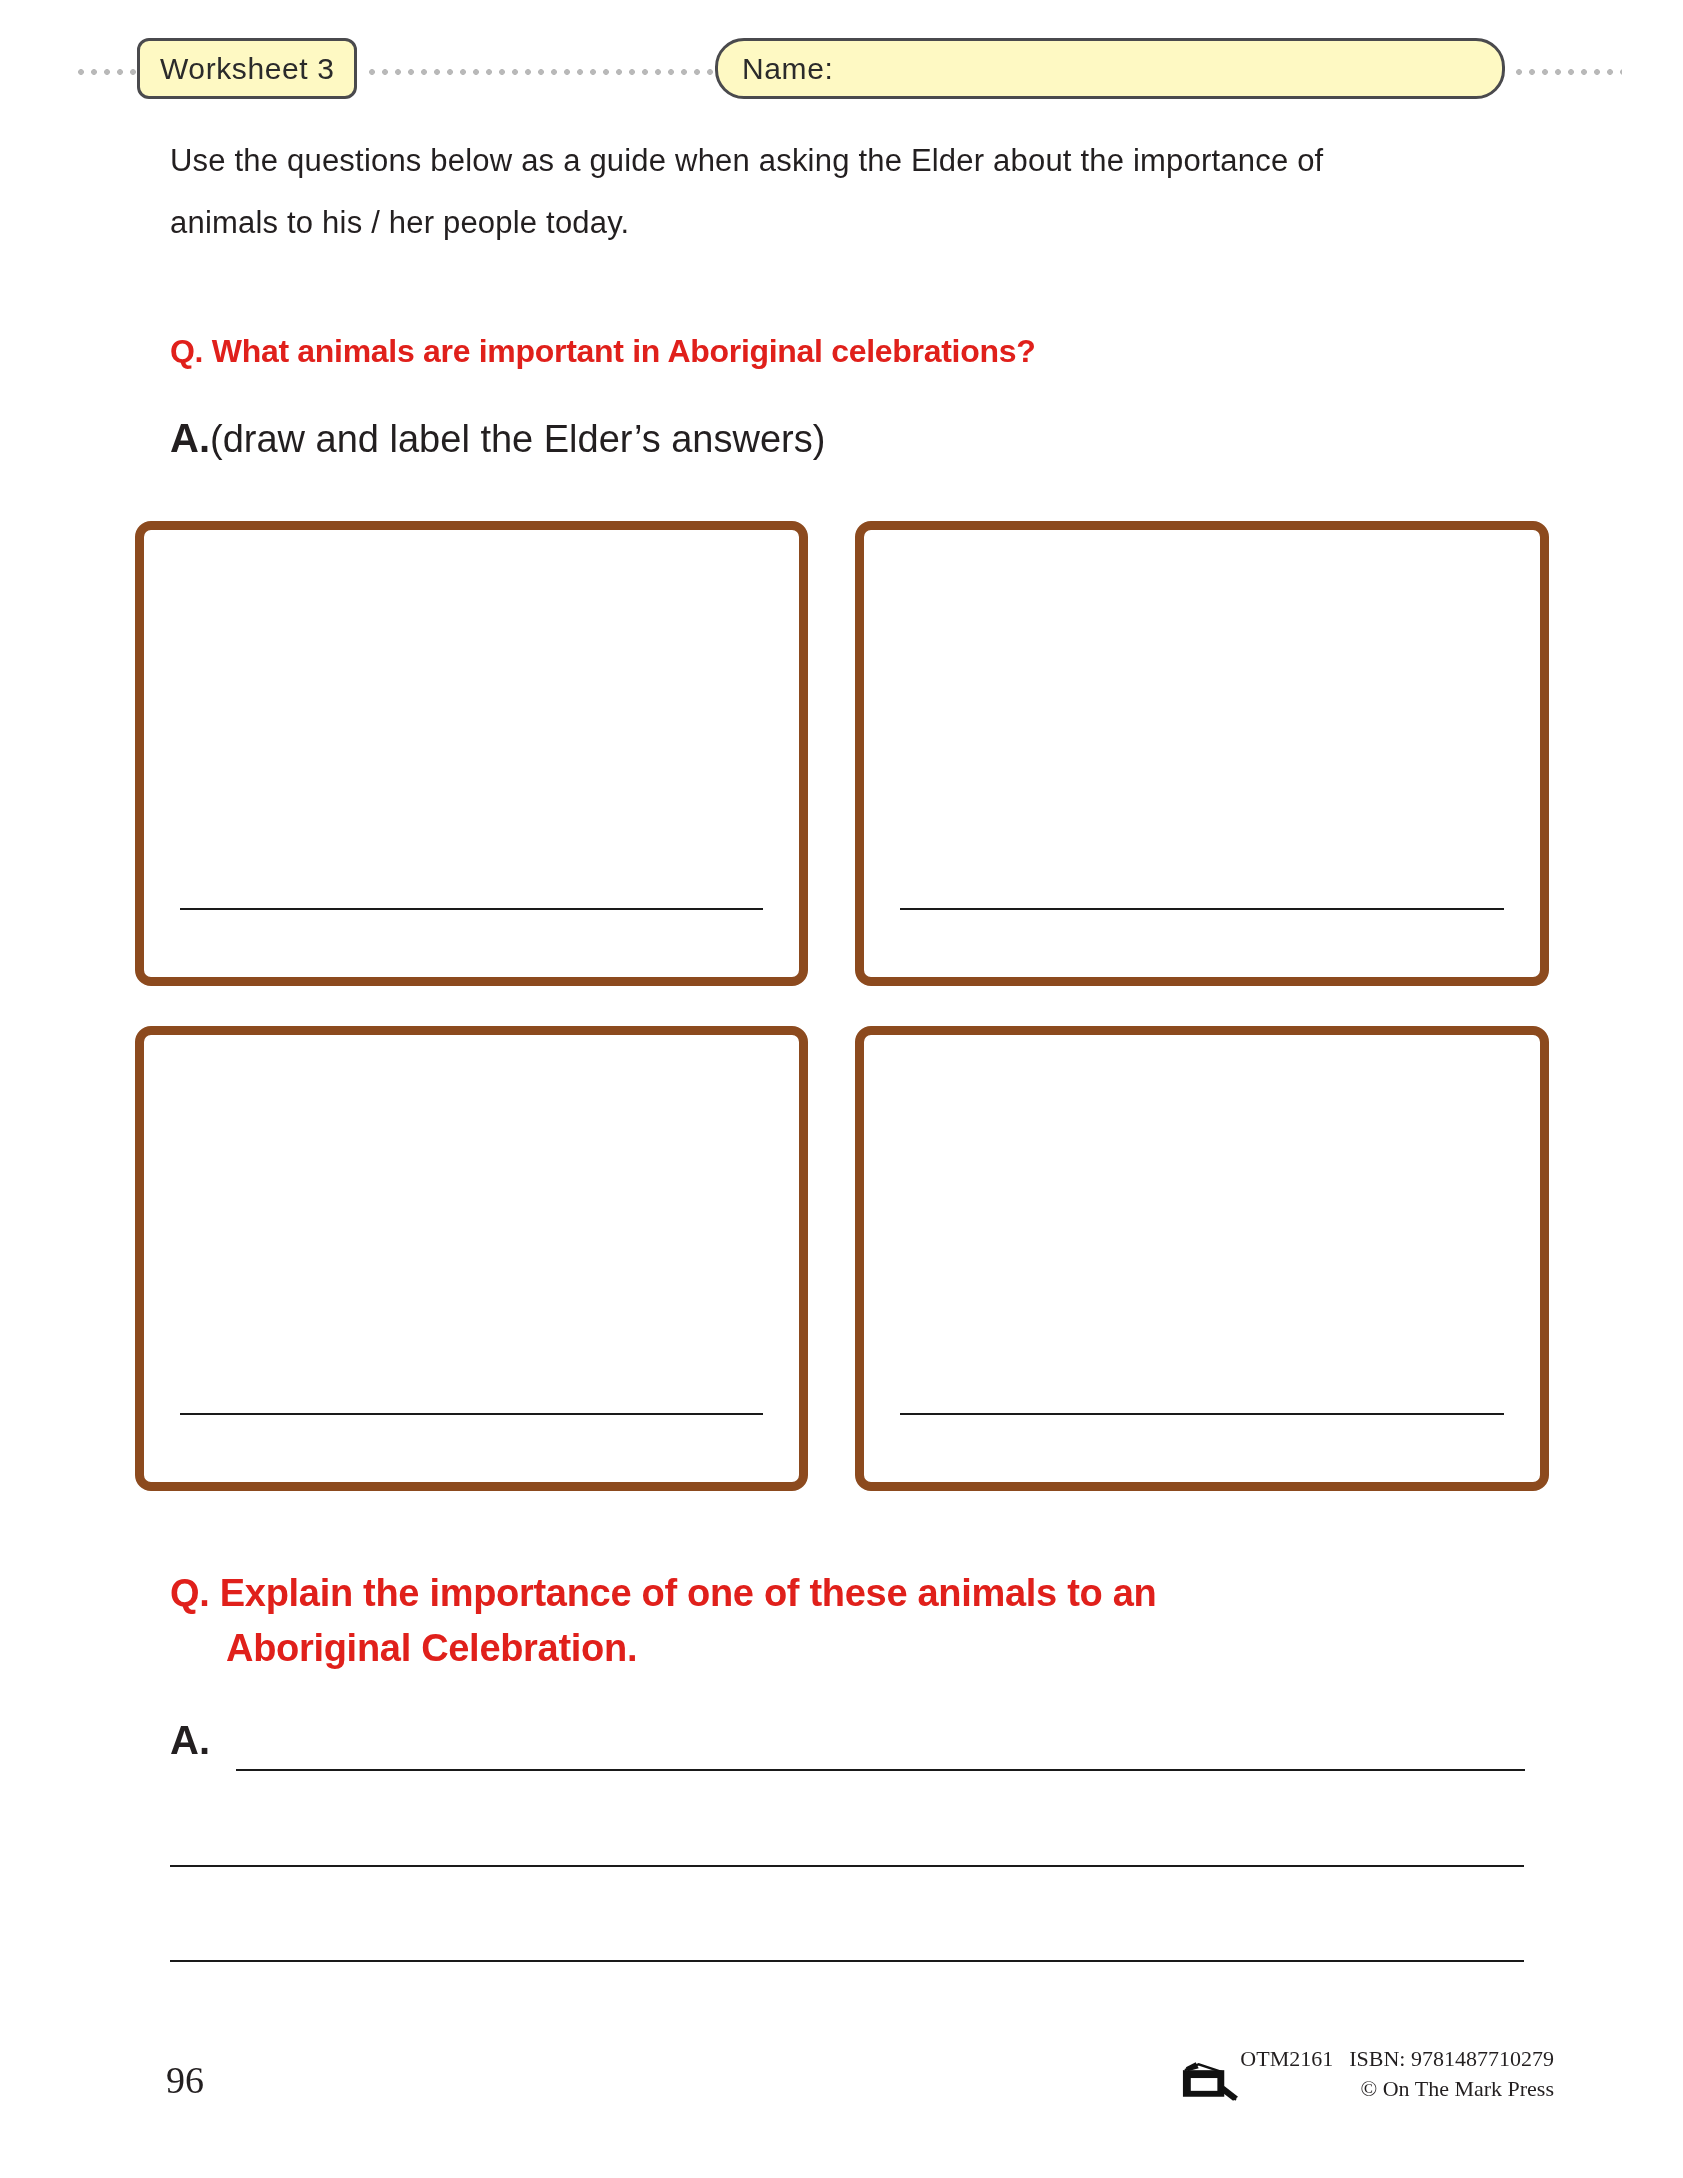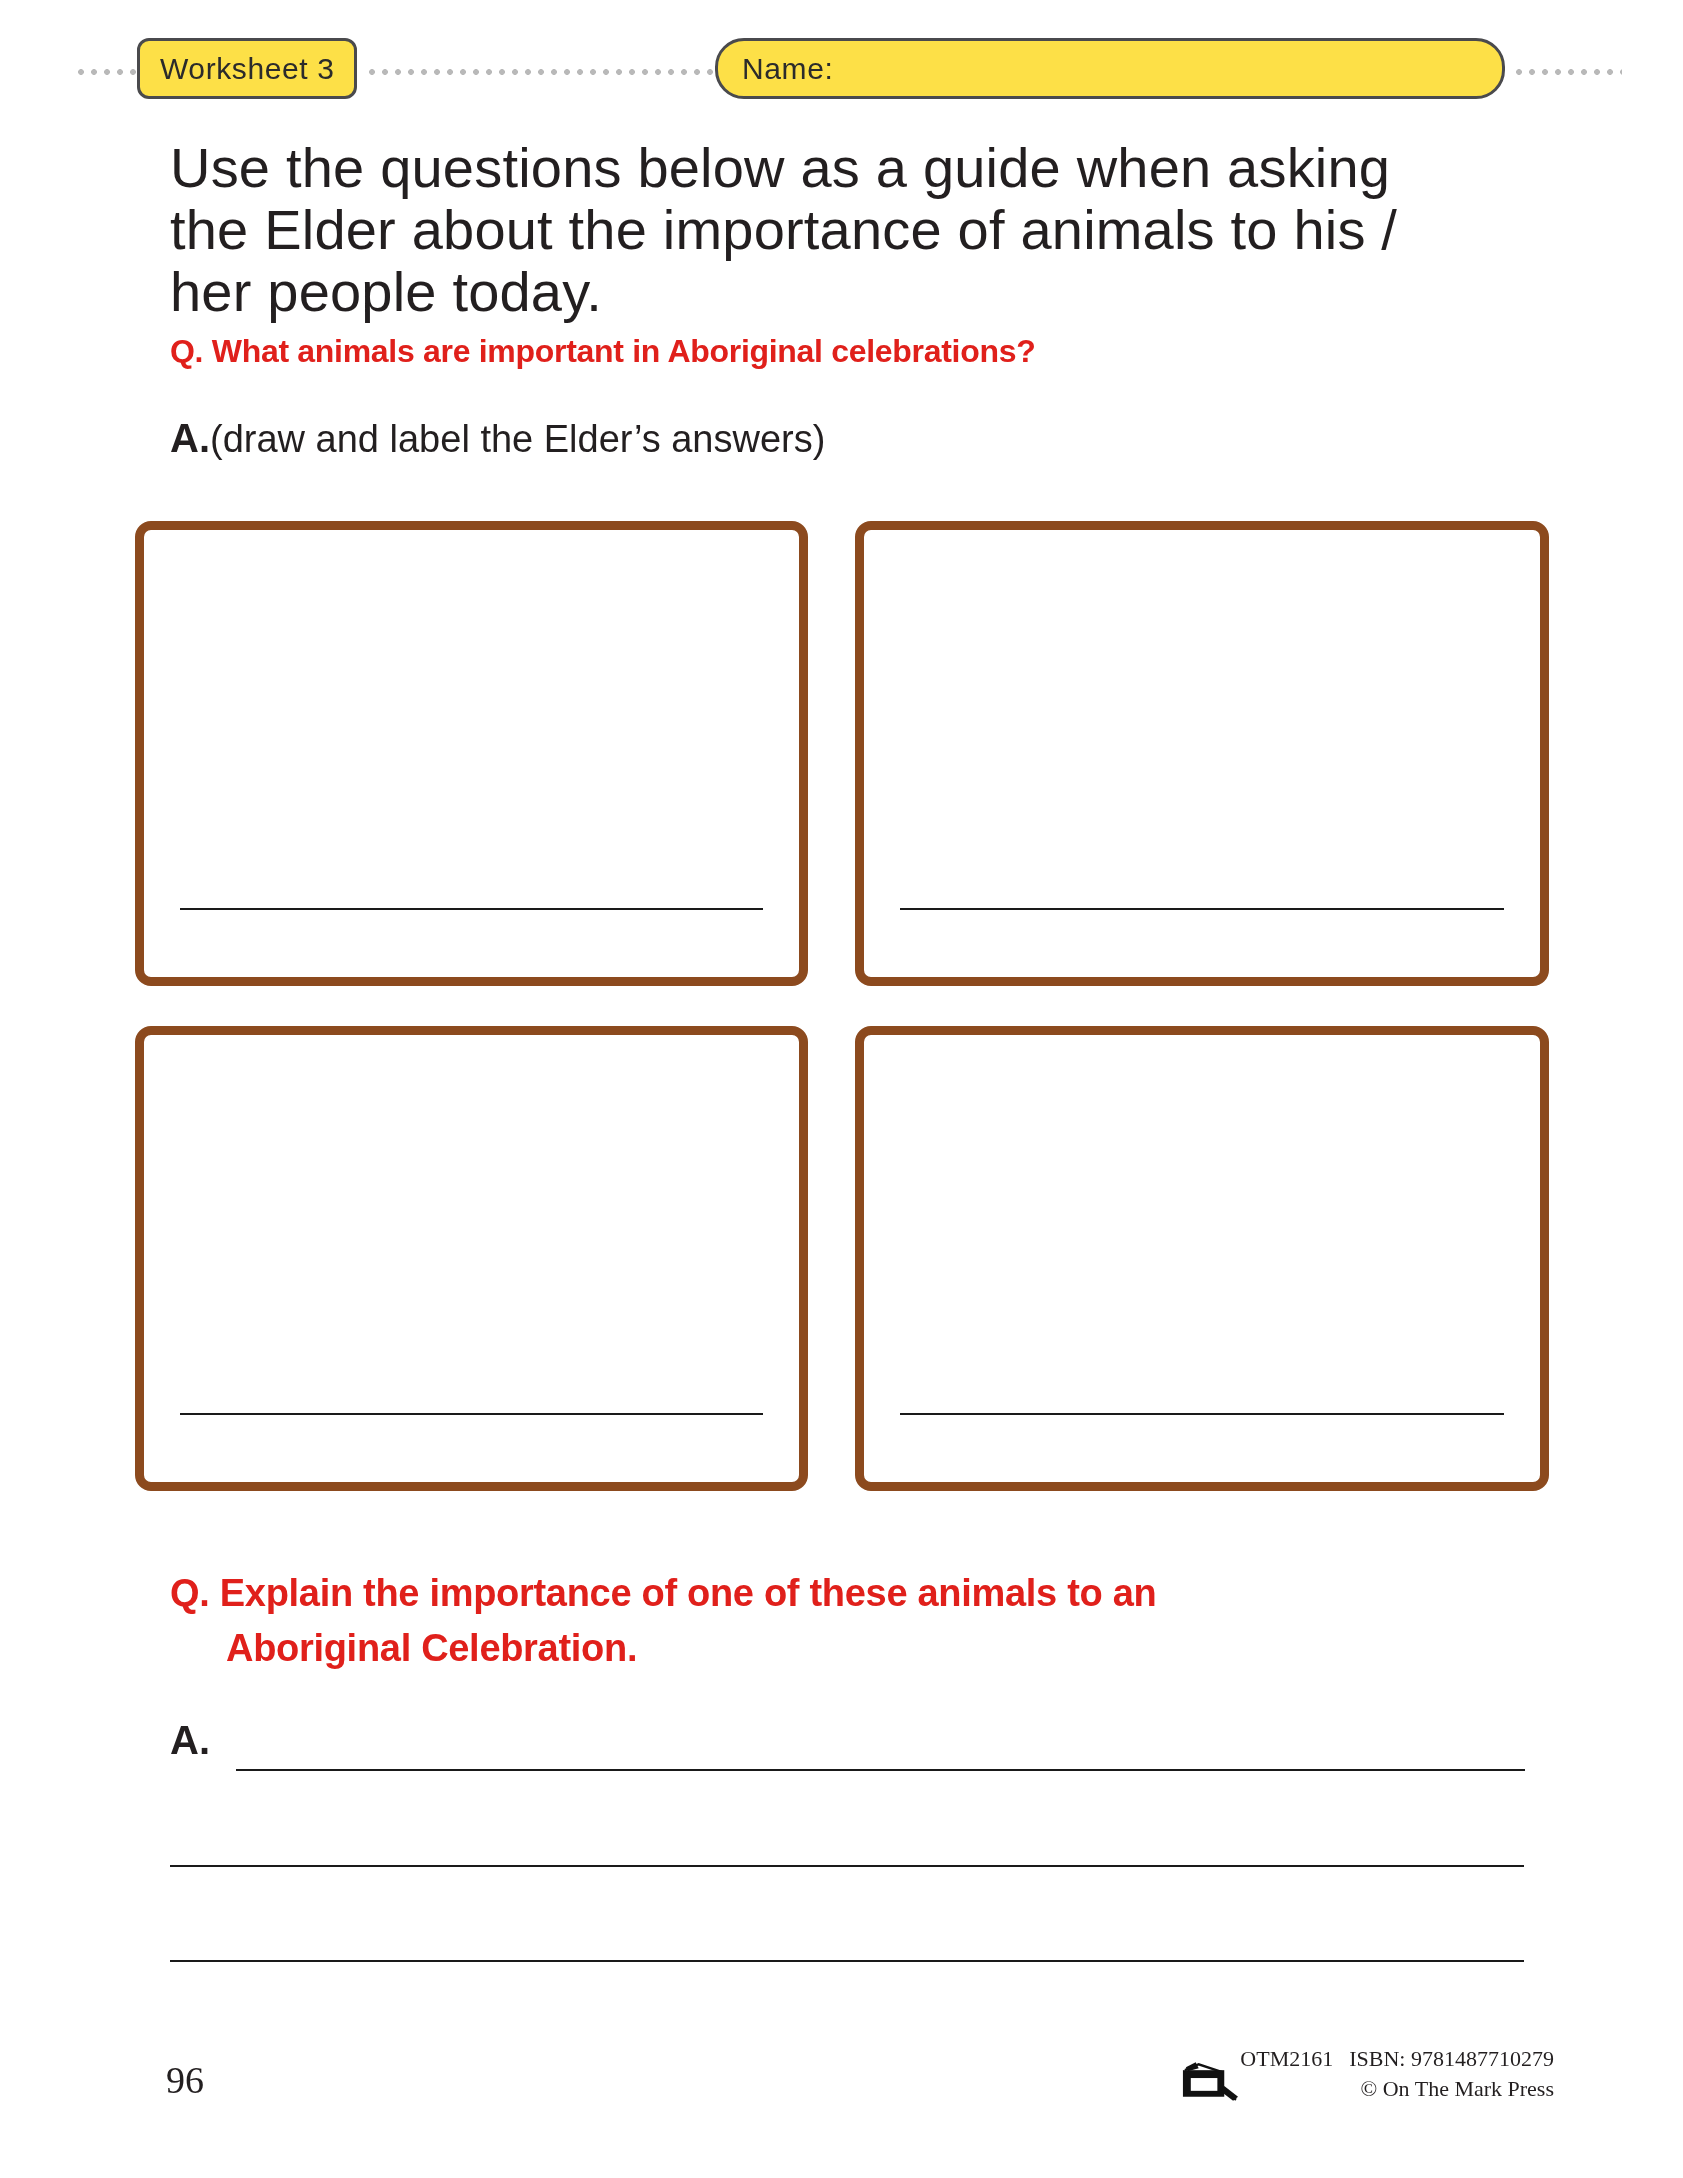--- a/index.html
+++ b/index.html
@@ -43,21 +43,21 @@
   }
   .dots-left  { left: 77px;  width: 61px; }
   .dots-mid   { left: 368px; width: 348px; }
   .dots-right { left: 1515px; width: 107px; }
 
   .hdr-box {
     position: absolute;
     box-sizing: border-box;
     border: 3.5px solid #4a4a4d;
     border-radius: 12px;
-    background: #fde047;
+    background: #fef9c3;
     display: flex;
     align-items: center;
   }
   .hdr-box-worksheet {
     left: 137px;
     top: 0px;
     width: 220px;
     height: 61px;
     padding-left: 20px;
   }
@@ -75,24 +75,24 @@
     font-weight: 400;
     color: #2b2b2b;
     letter-spacing: 0.6px;
     white-space: nowrap;
   }
 
   
   .instructions {
     position: absolute;
     left: 170px;
-    top: 137px;
+    top: 130px;
     width: 1247px;
     font-family: "Liberation Sans", sans-serif;
-    font-size: 56px;
+    font-size: 31px;
     line-height: 62px;
     font-weight: 400;
     color: #231f20;
     letter-spacing: 0.2px;
   }
 
   
   .q1 {
     position: absolute;
     left: 170px;

